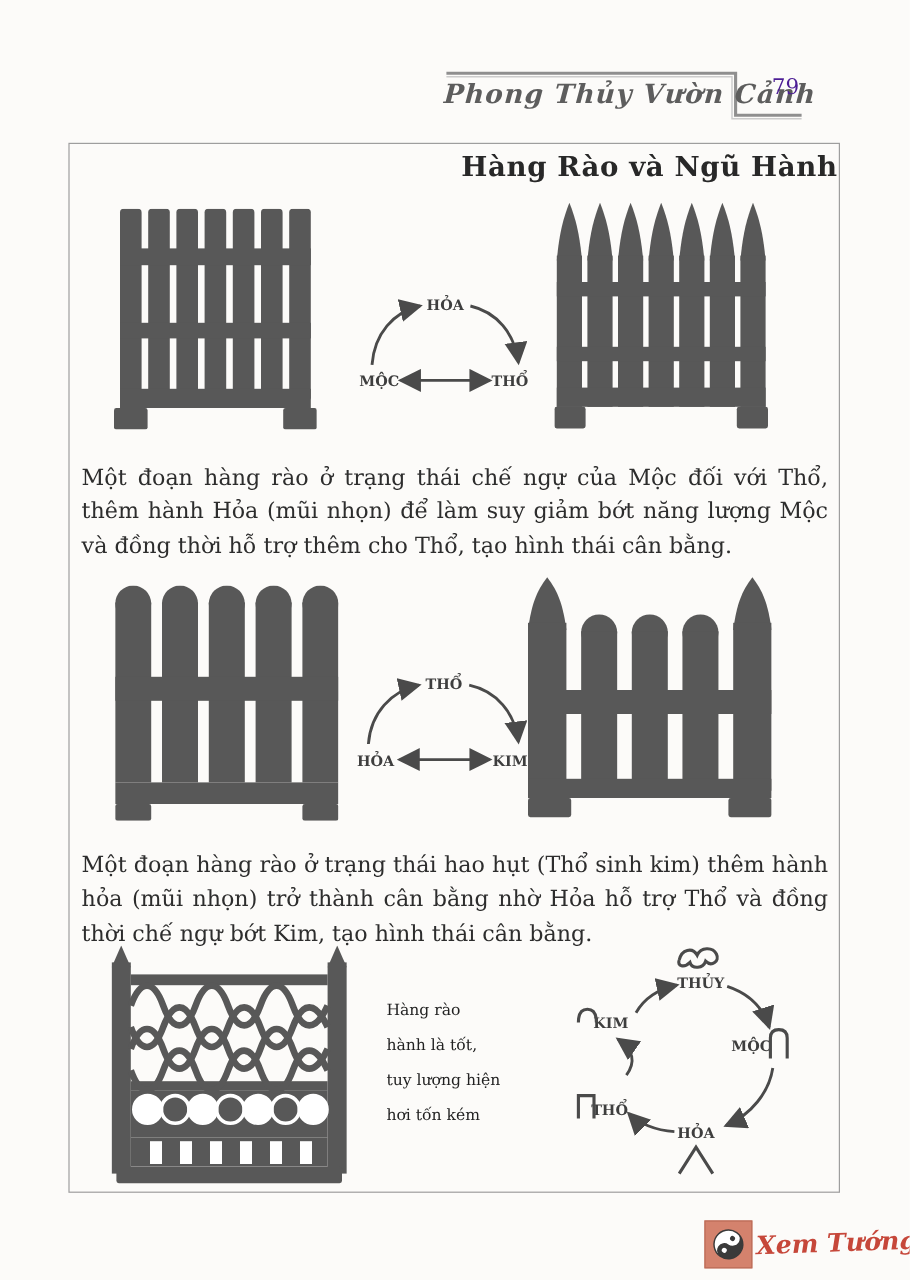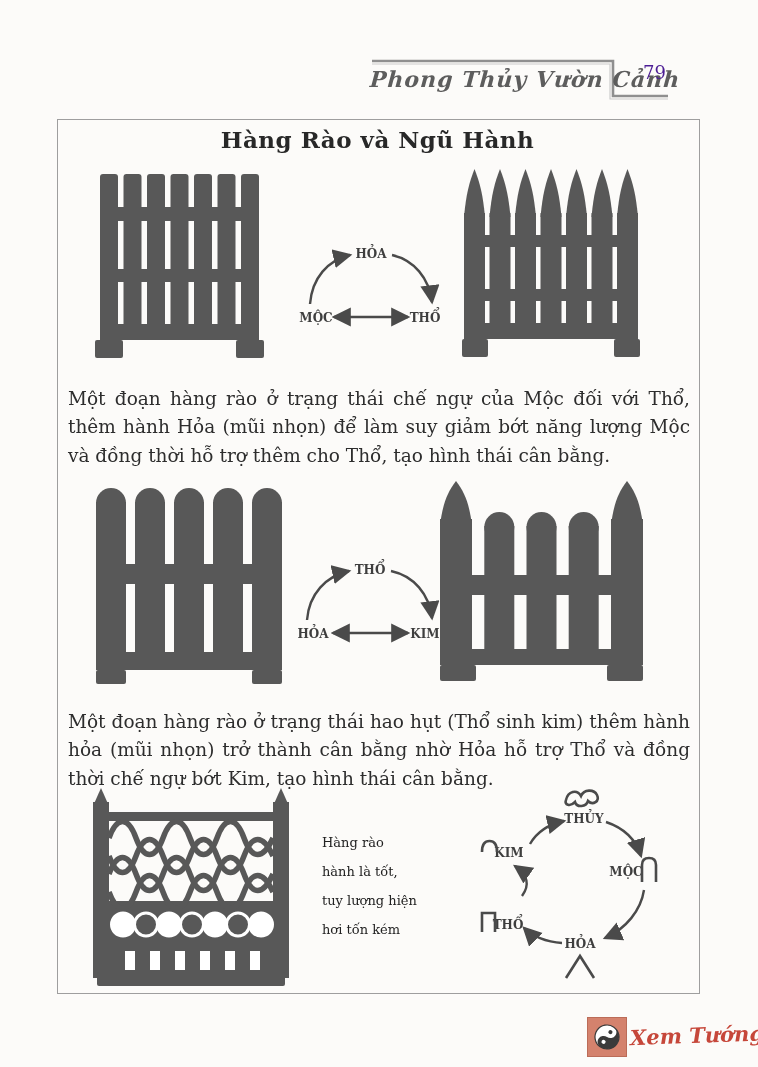--- a/index.html
+++ b/index.html
@@ -23,21 +23,21 @@
   .page-number{
     left:618px; top:62px; width:48px; text-align:right;
     font-size:18px; color:#4c1d95;
   }
   
   .panel{
     left:57px; top:119px; width:641px; height:873px;
     border:1.5px solid var(--border); background:transparent;
   }
   .panel-title{
-    left:57px; top:126px; width:641px; text-align:center;
+    left:57px; top:126px; width:641px; text-align:right;
     font-weight:bold; font-size:23px; color:#282828; letter-spacing:.5px;
   }
   .para{
     left:68px; width:622px; font-weight:normal; font-size:18.5px;
     line-height:28.5px; text-align:justify; color:var(--ink);
   }
   .para1{top:366px;}
   .para2{top:689px;}
   .note{
     left:322px; top:828px; font-size:13px; line-height:29px; color:#222;

